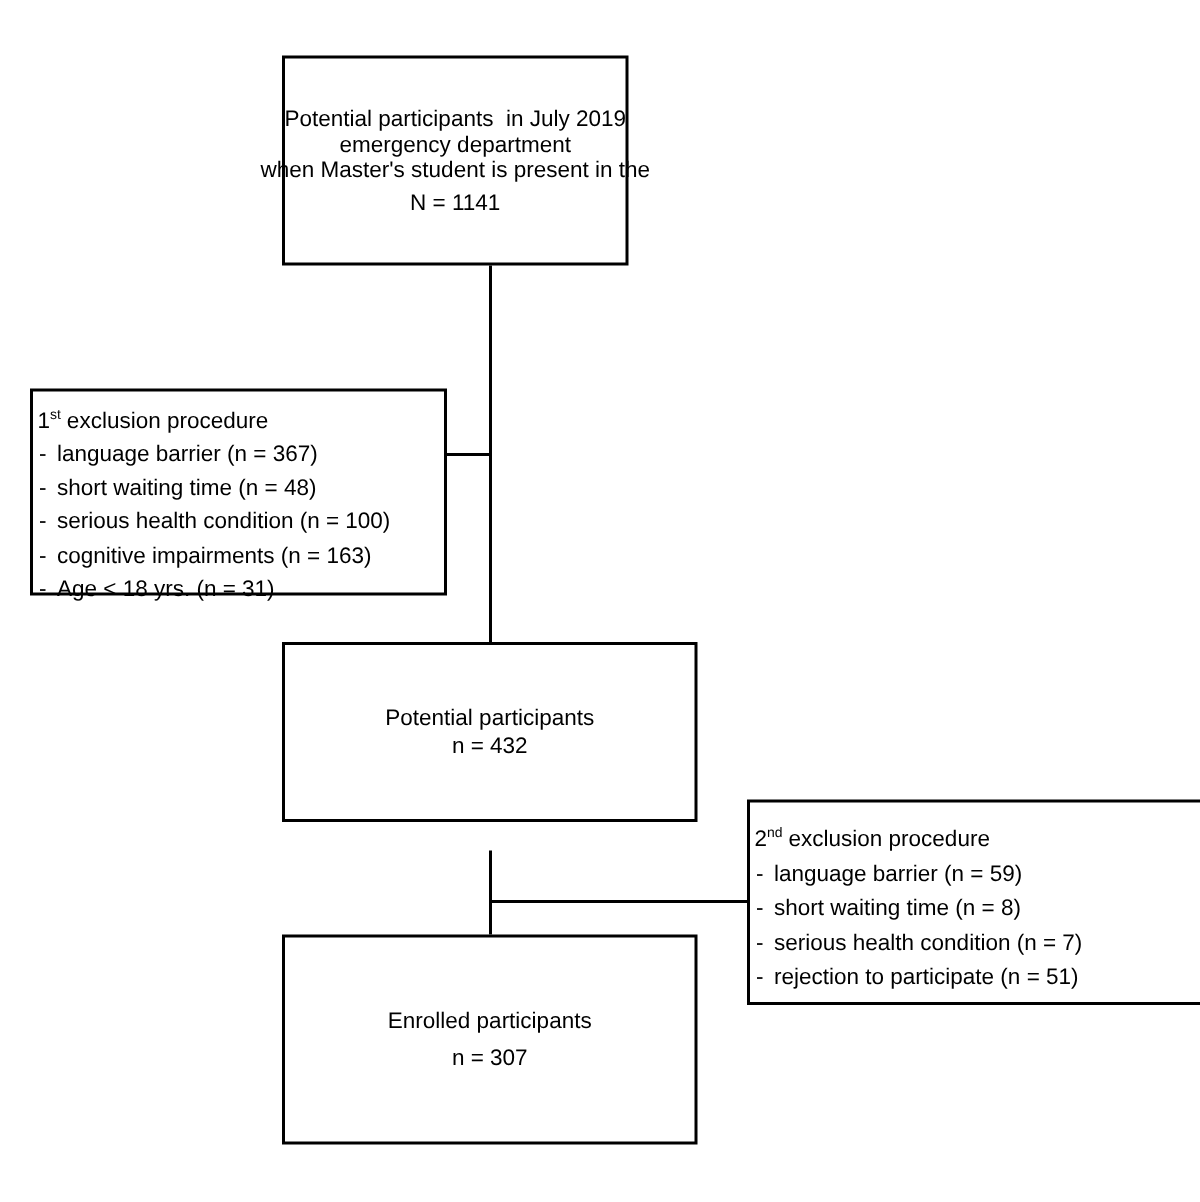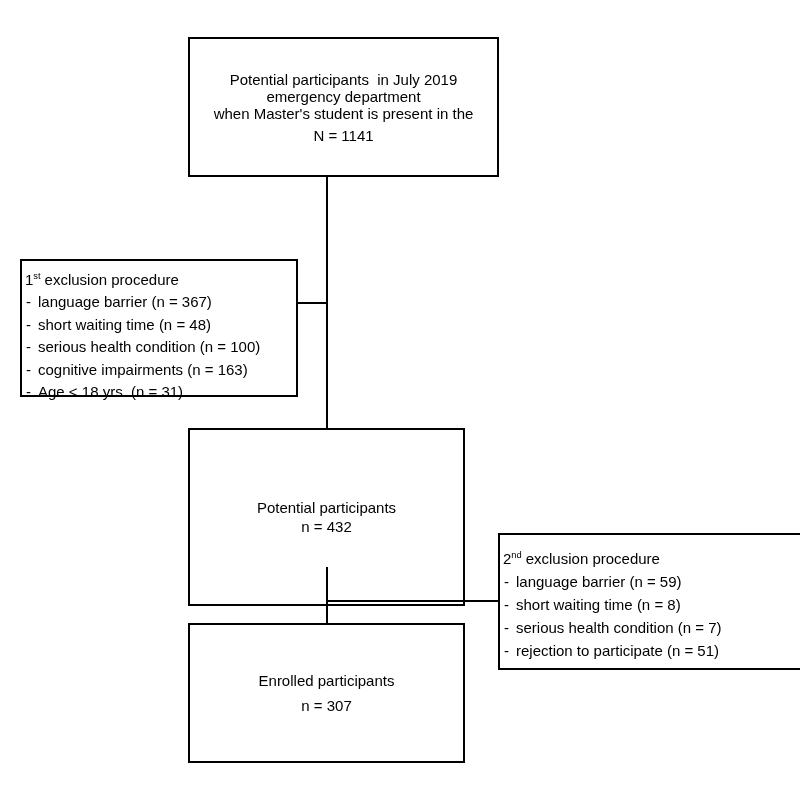--- a/index.html
+++ b/index.html
@@ -21,23 +21,23 @@
   .center-box {
     display: flex;
     flex-direction: column;
     align-items: center;
     justify-content: center;
     text-align: center;
     font-size: 15px;
     line-height: 17px;
   }
   .tb-line { white-space: pre; }
-  #top-box    { left: 188px; top: 37px;  width: 311px; height: 140px; }
+  #top-box    { left: 188px; top: 37px;  width: 231px; height: 140px; }
   #top-box .count { margin-top: 5px; }
-  #mid-box    { left: 188px; top: 428px; width: 277px; height: 178px; line-height: 19px; }
+  #mid-box    { left: 188px; top: 428px; width: 277px; height: 120px; line-height: 19px; }
   #bottom-box { left: 188px; top: 623px; width: 277px; height: 140px; line-height: 19px; }
   #bottom-box .count { margin-top: 6px; text-align: center; }
   .list-box {
     font-size: 15px;
   }
   #excl1-box  { left: 20px;  top: 234px; width: 278px; height: 138px; padding: 4px 2px 0 3px; line-height: 22.4px; margin-top: 25px; }
   #excl2-box  { left: 498px; top: 533px; width: 310px; height: 137px; padding: 9px 2px 0 3px; line-height: 23px; }
   .list-title sup { font-size: 0.62em; }
   .list-title .title-rest { margin-left: 4px; }
   .item { display: flex; }

